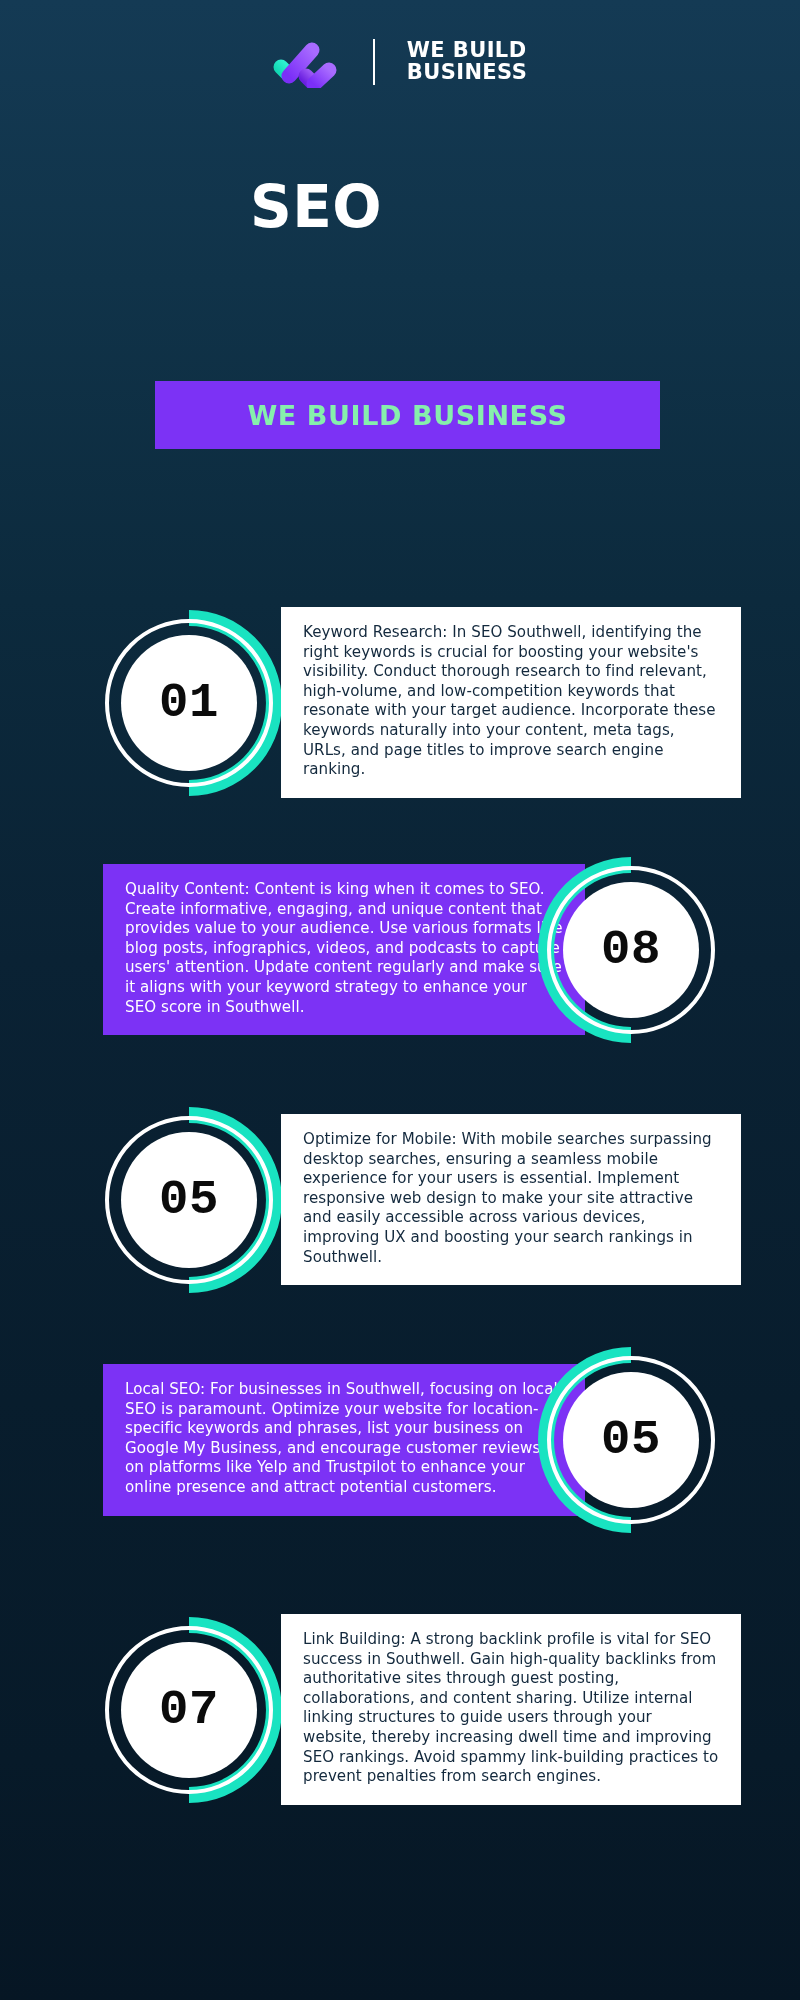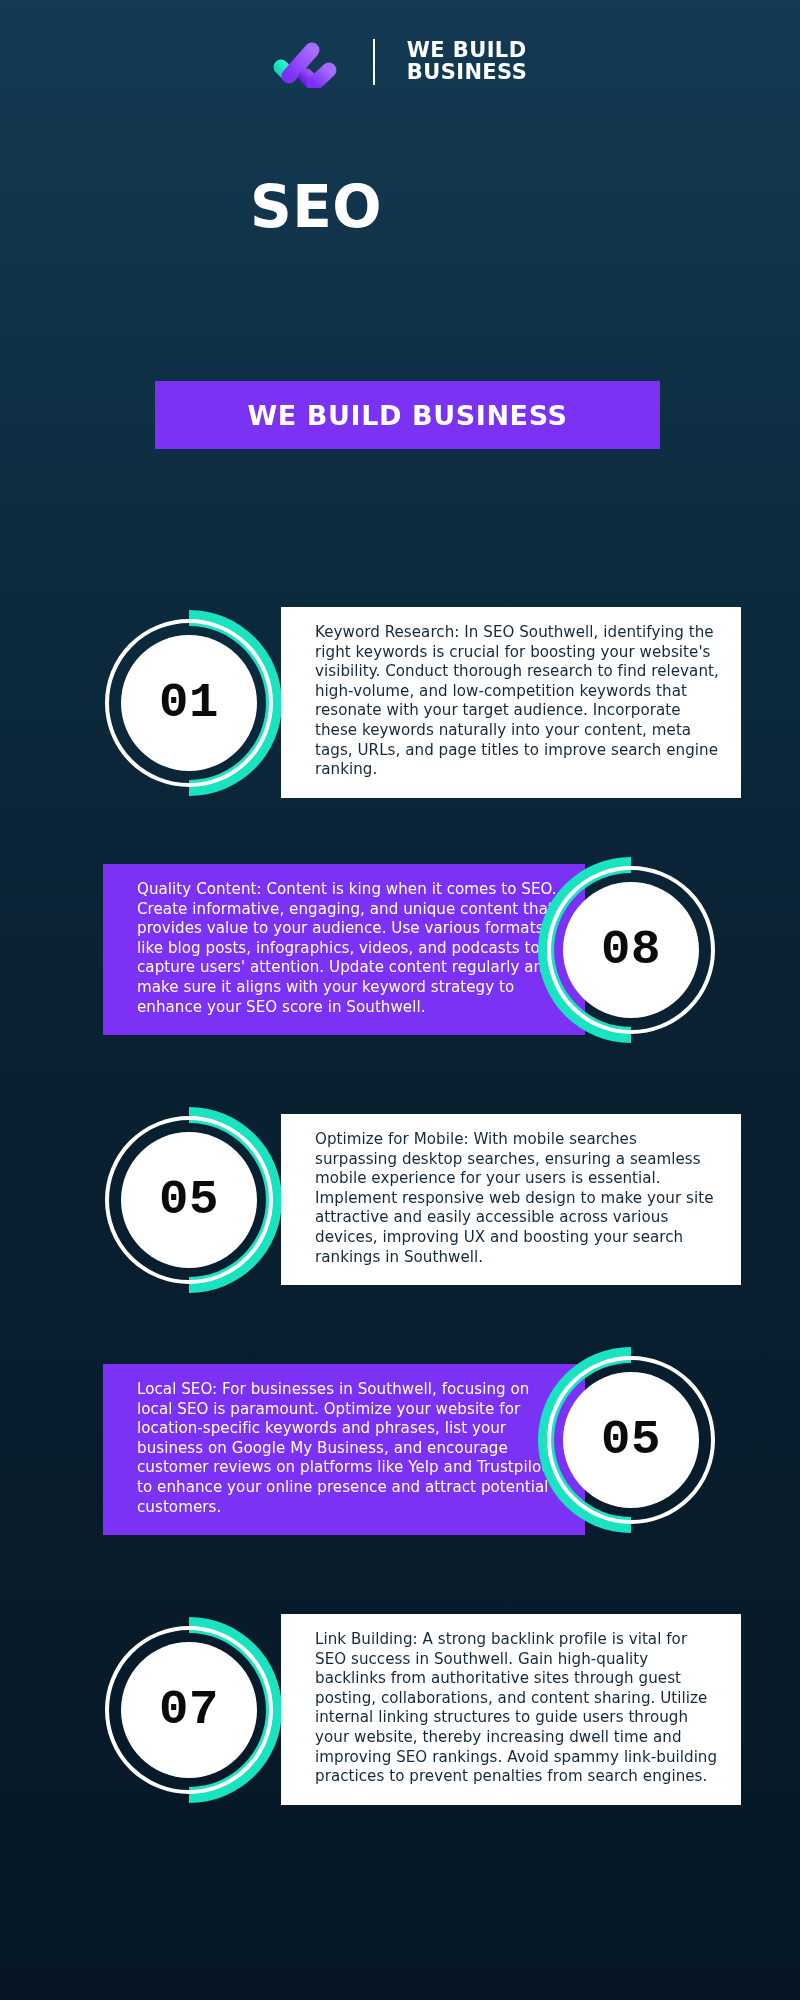--- a/index.html
+++ b/index.html
@@ -91,21 +91,21 @@
     top:381px;
     left:155px;
     width:505px;
     height:68px;
     background:#7c32f5;
     display:flex;
     align-items:center;
     justify-content:center;
   }
   .cta-button span {
-    color:#ffffff;
+    color:#86efac;
     font-size:27px;
     font-weight:700;
     letter-spacing:0.6px;
   }
 
   
   .steps {
     position:absolute;
     top:585px;
     left:0;
@@ -120,21 +120,21 @@
 
   .step-inner {
     position:relative;
     width:800px;
   }
 
   
   .card {
     position:absolute;
     top:22px;
-    padding:16px 22px 18px 34px;
+    padding:16px 22px 18px 22px;
   }
   .step.odd .card {
     left:281px;
     width:460px;
     background:#ffffff;
   }
   .step.even .card {
     left:78px;
     width:482px;
     background:#7c32f5;

